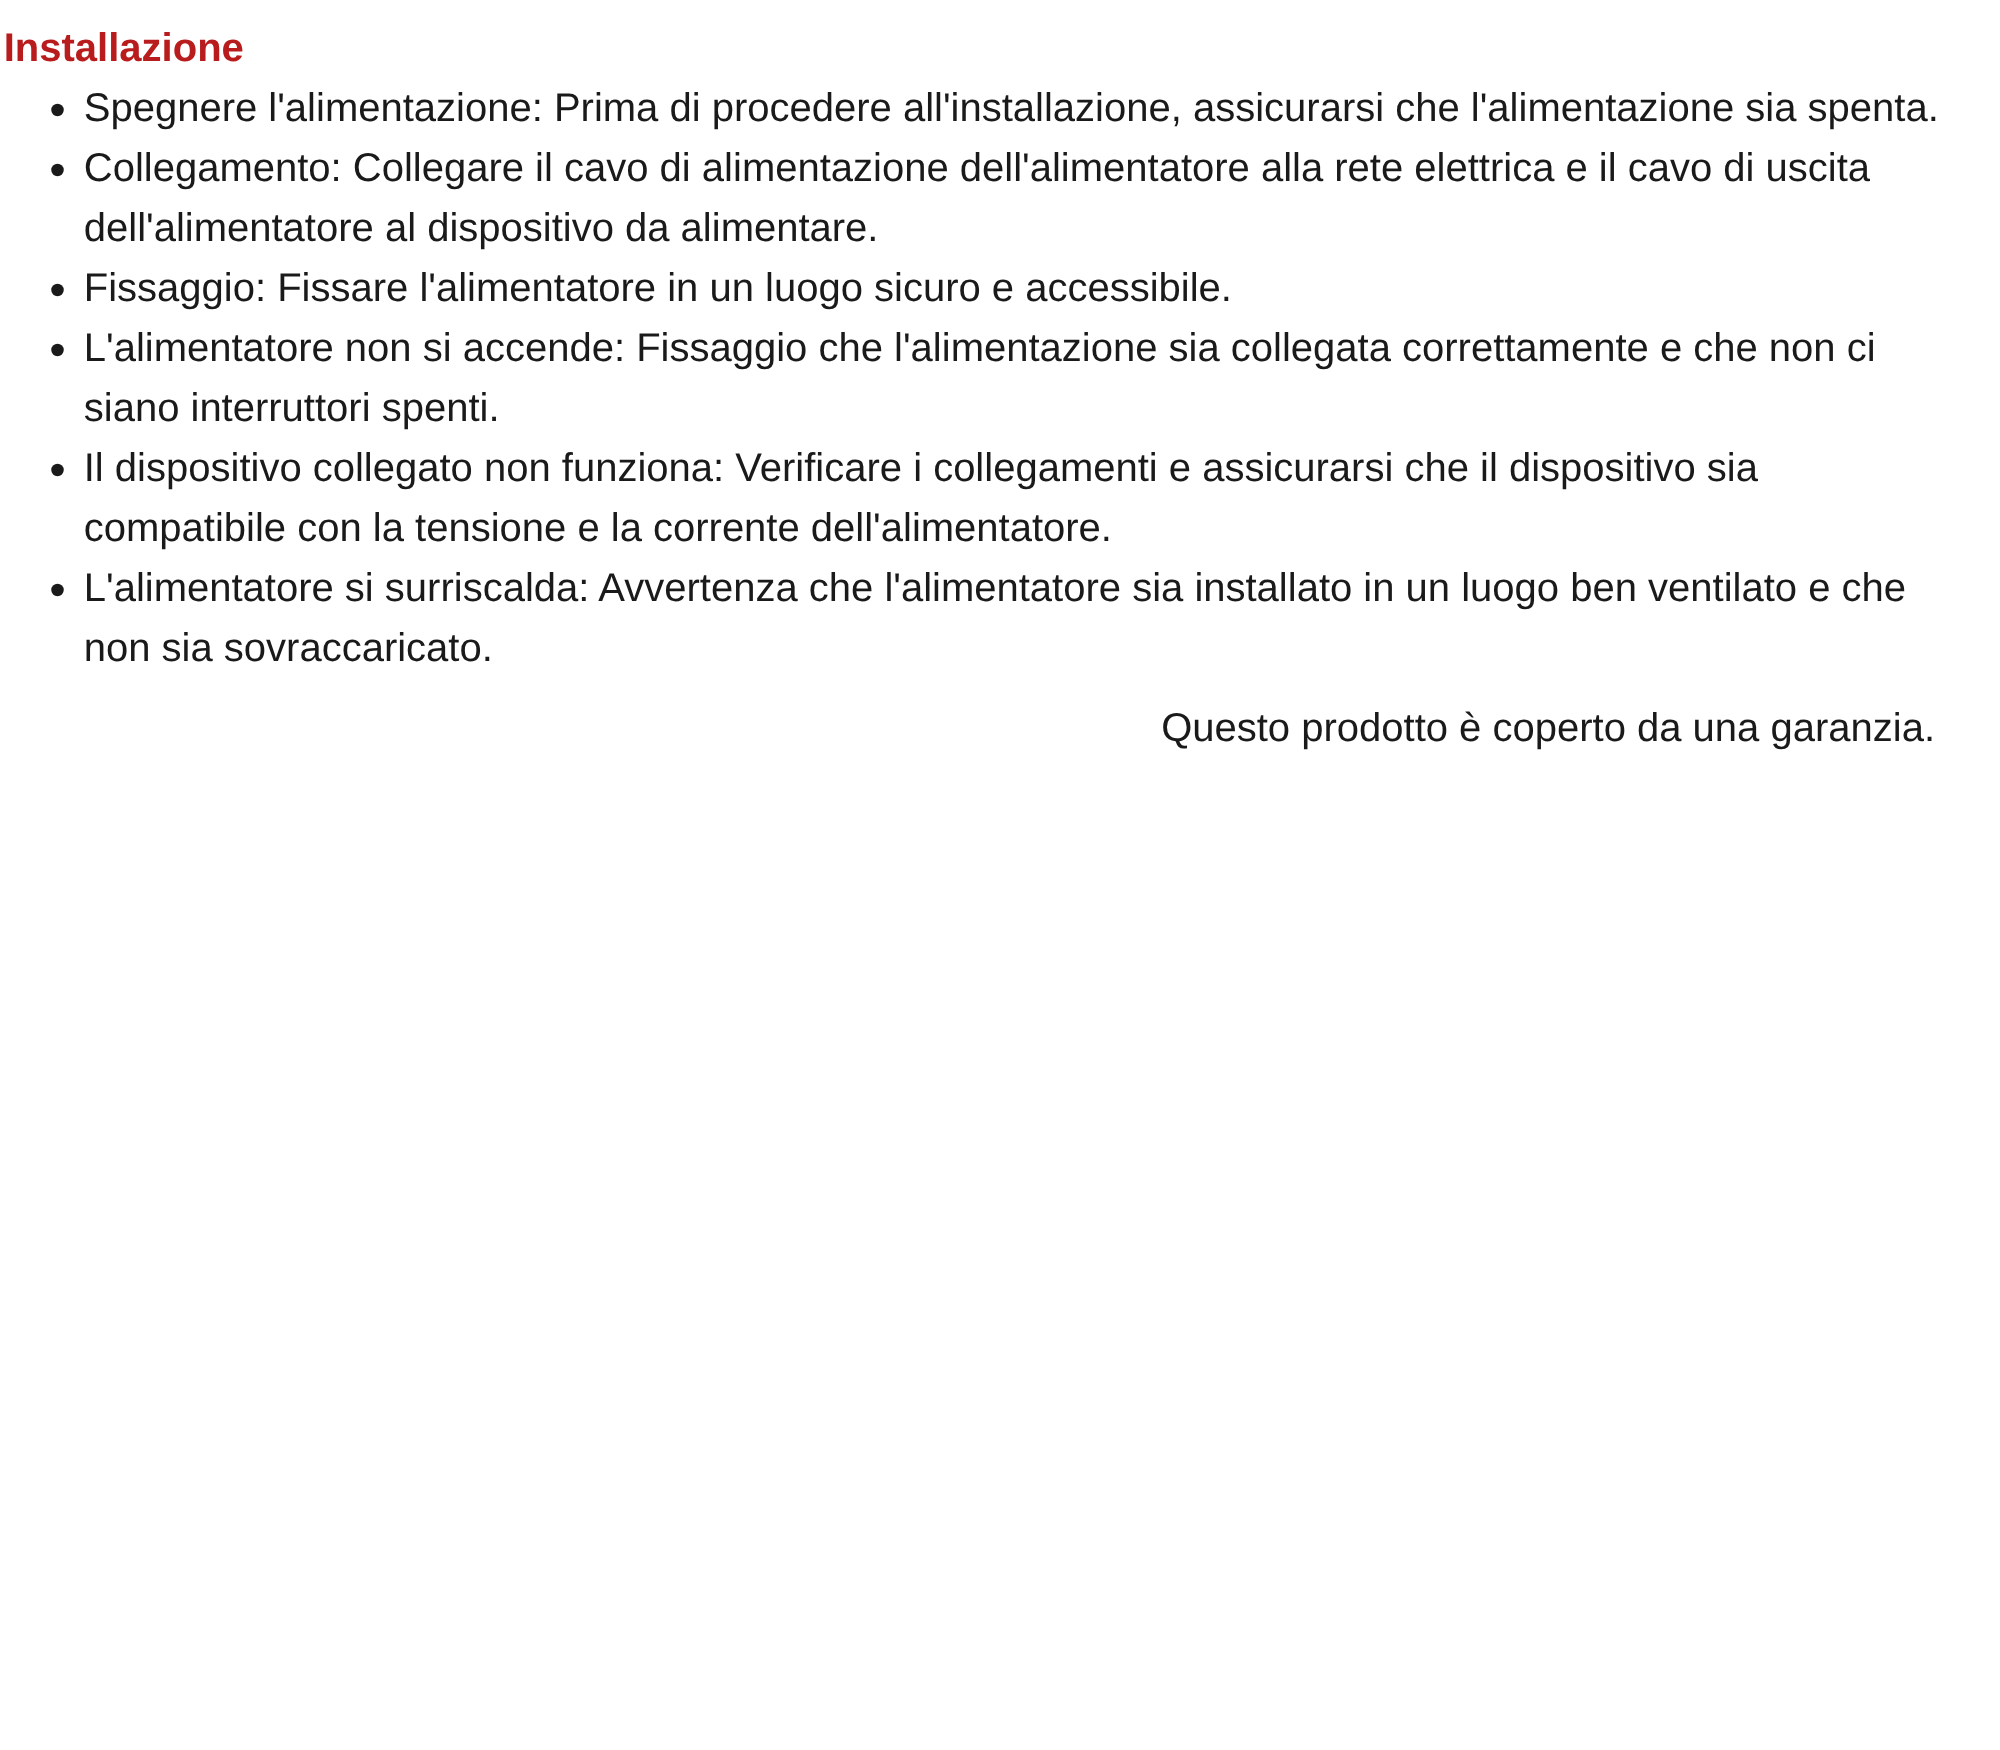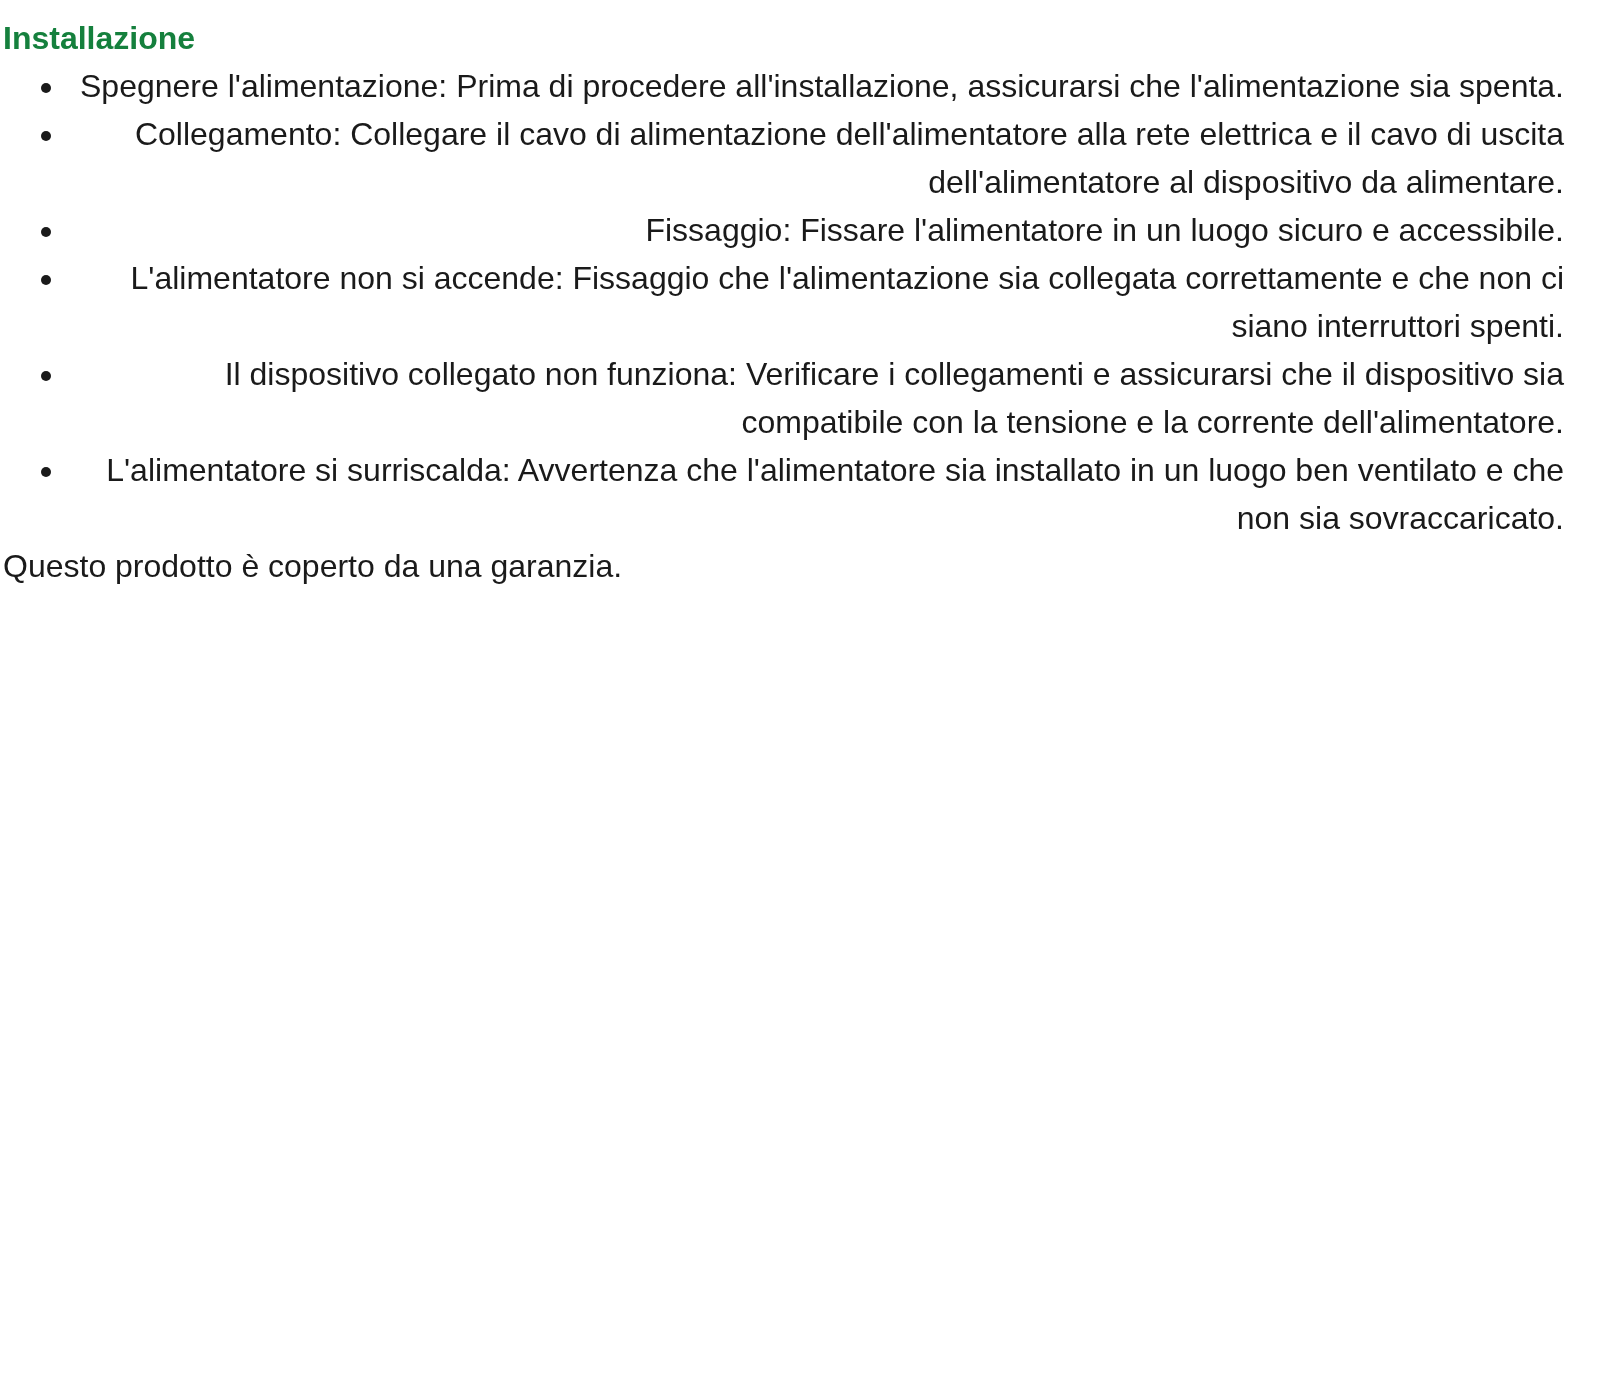--- a/index.html
+++ b/index.html
@@ -21,36 +21,36 @@
     }
     .page {
       padding: 14px 36px 0 3px;
       width: 1600px;
     }
     .heading {
       font-size: 32px;
       font-weight: 700;
       margin: 0;
       line-height: 48px;
-      color: #15803d;
+      color: #b91c1c;
     }
     ul.bullets {
       margin: 0;
       padding: 0 0 0 64px;
       list-style: disc outside;
     }
     ul.bullets li {
       margin: 0;
       padding: 0;
       line-height: 48px;
-      text-align: right;
     }
     p.body-text {
-      margin: 0;
+      margin: 16px;
       line-height: 48px;
+      text-align: right;
     }
     .inline-bold {
       font-weight: 700;
     }
   </style>
 </head>
 <body>
 
 <div class="page">
 

